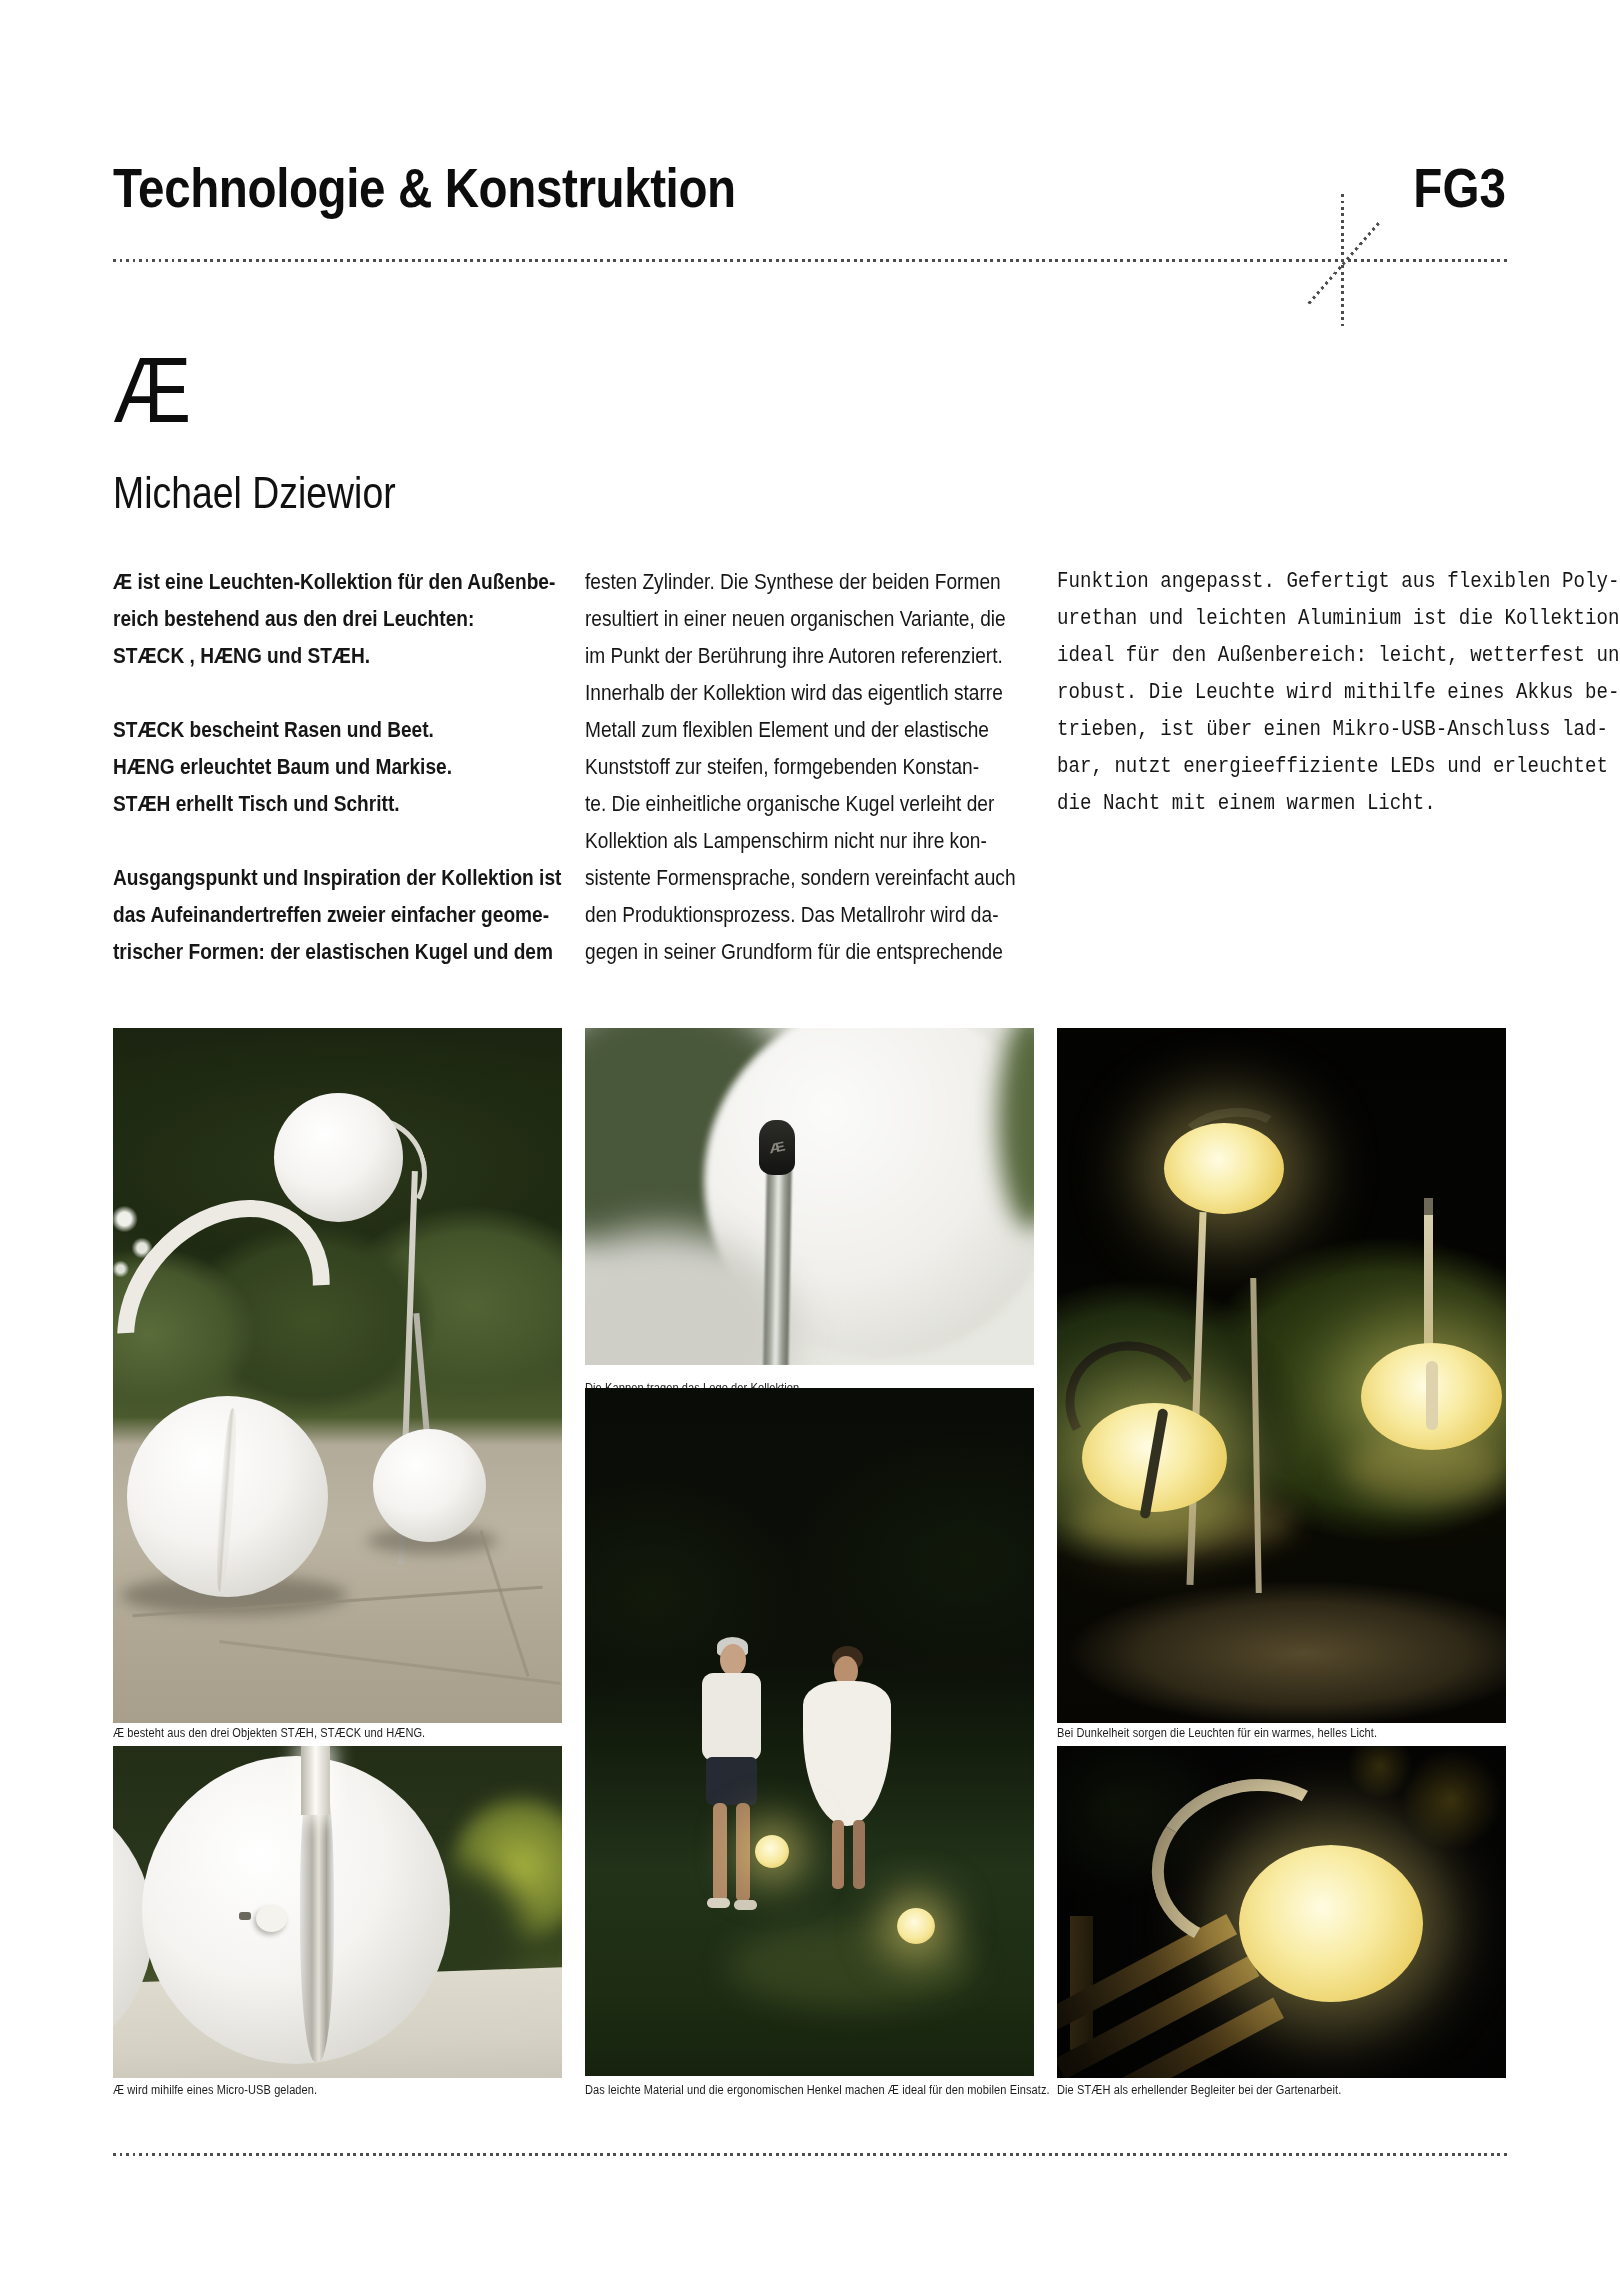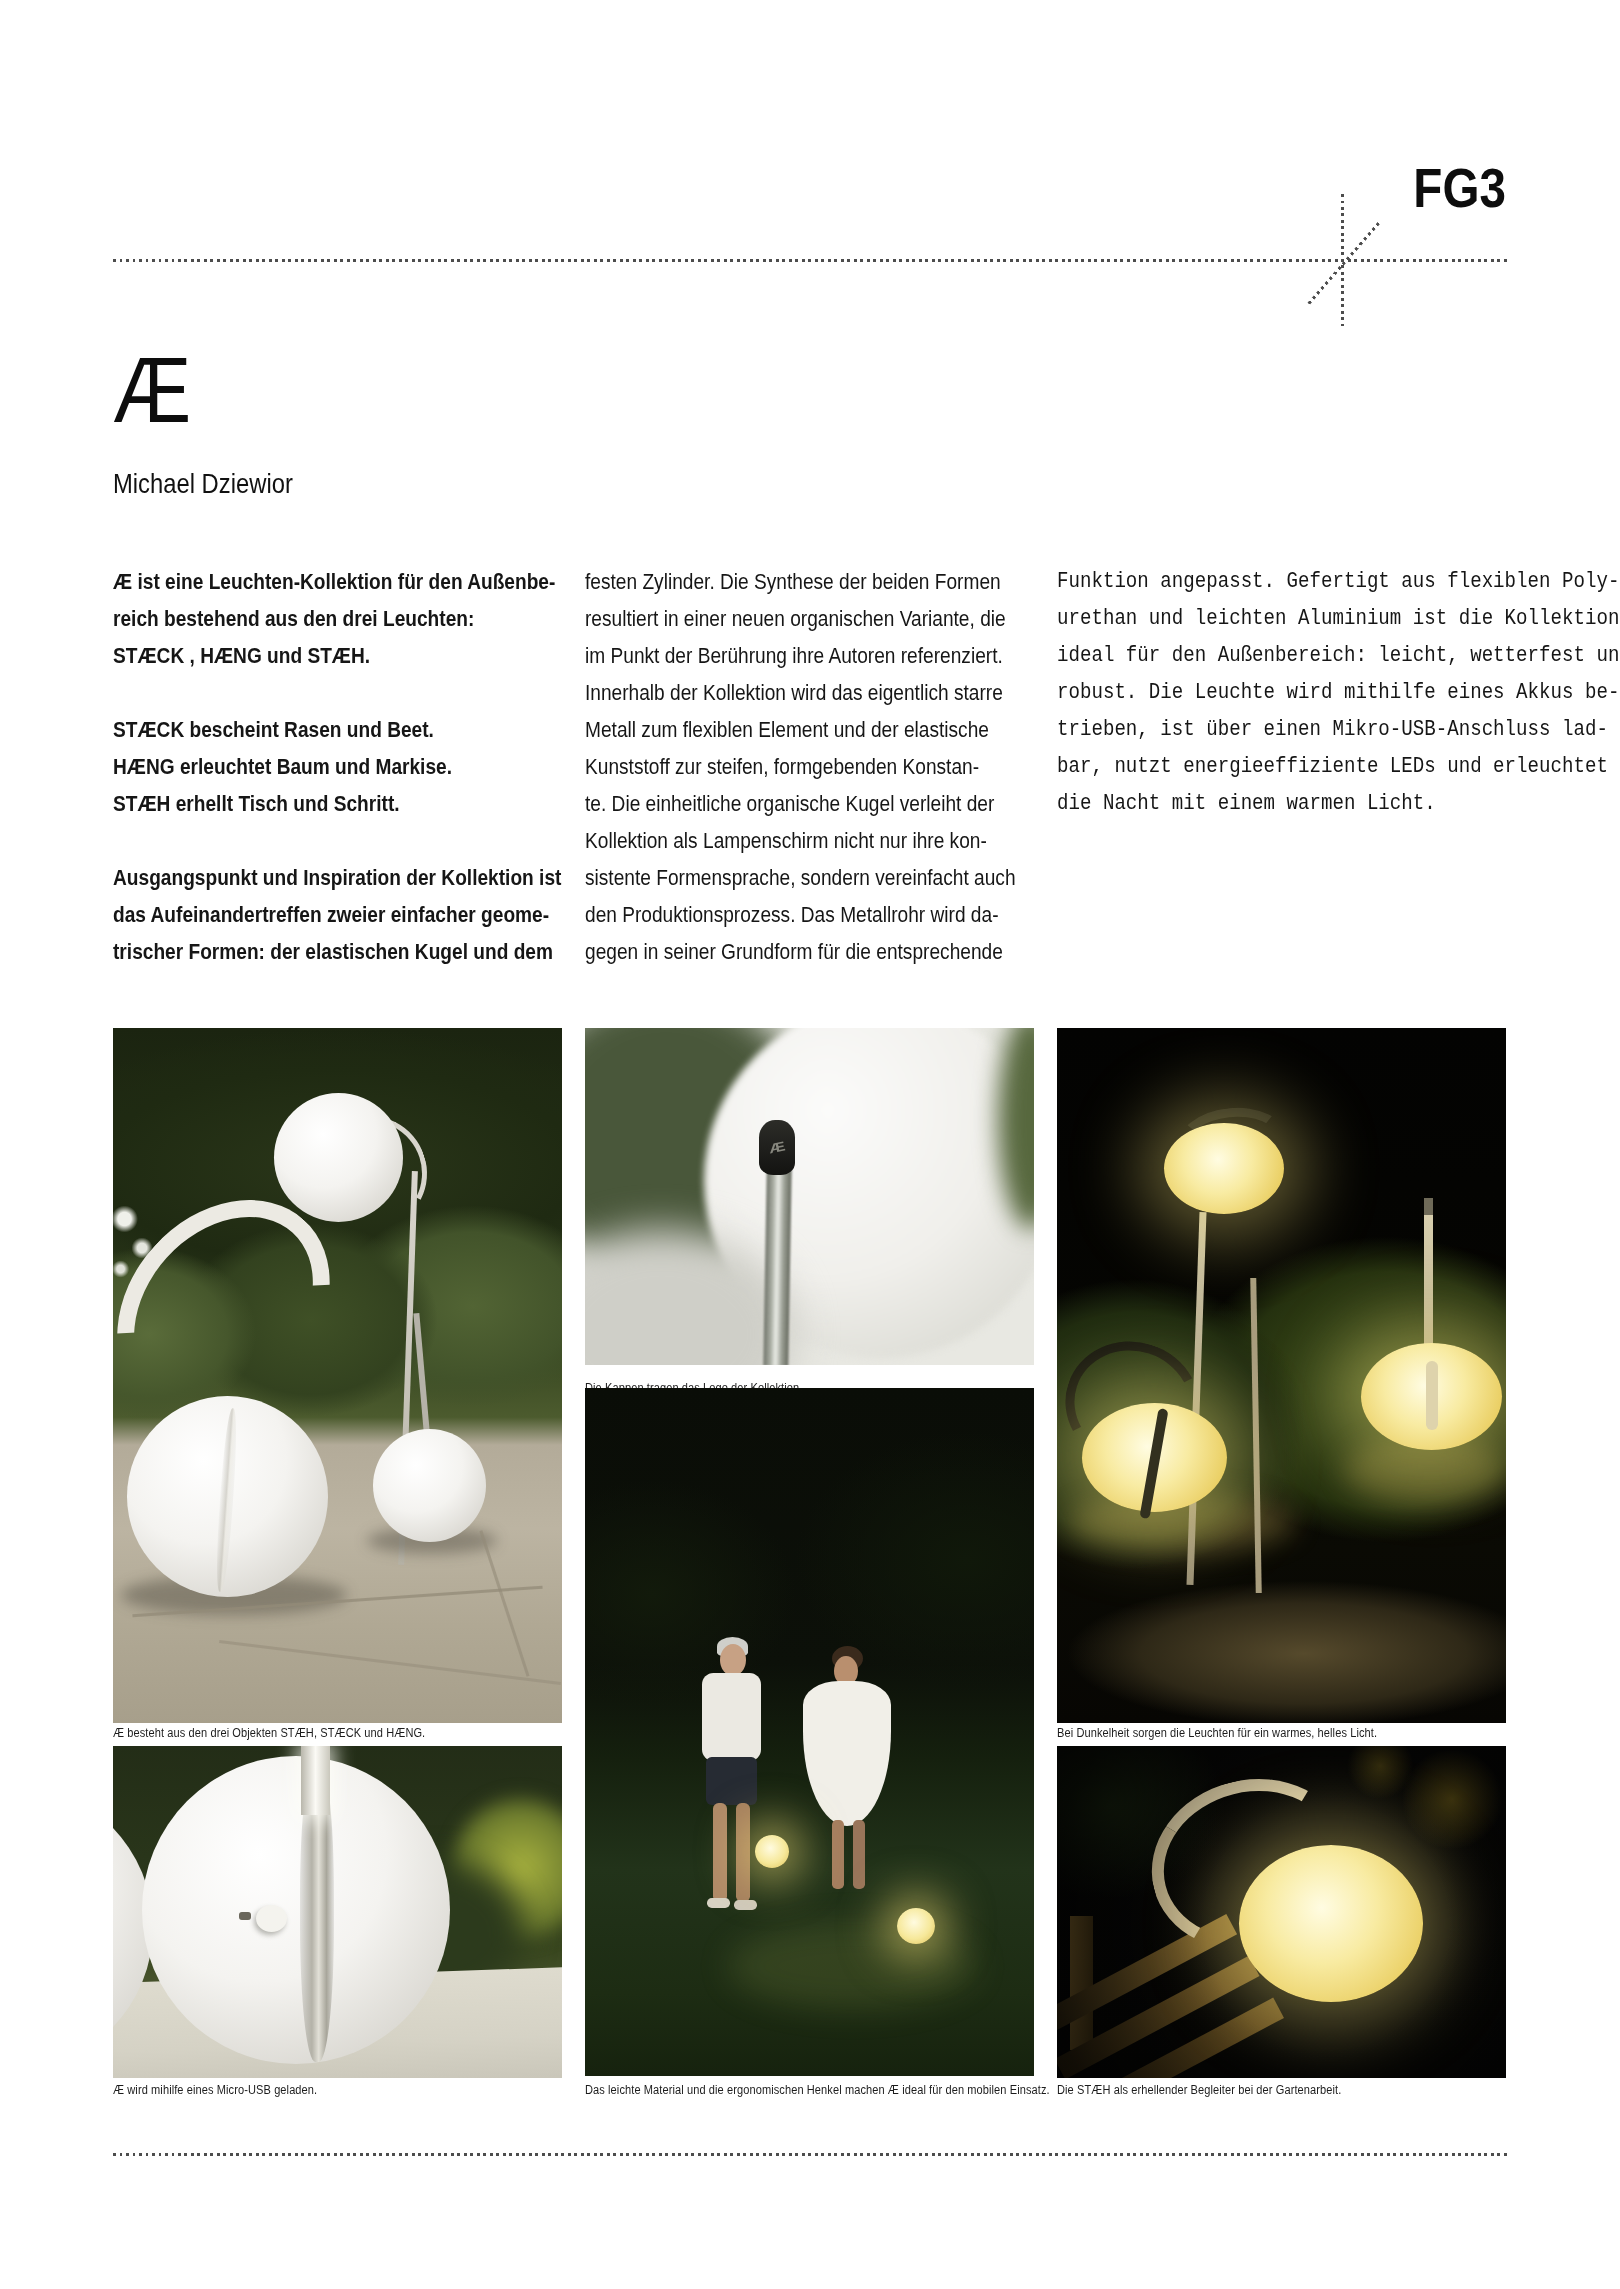--- a/index.html
+++ b/index.html
@@ -20,21 +20,21 @@
   .rule-top{left:113px;top:259px;width:1394px;}
   .rule-bottom{left:113px;top:2153px;width:1394px;}
   .cross-v{left:1341px;top:194px;width:3.3px;height:132px;
     background-image:repeating-linear-gradient(to bottom,#4d4d4d 0 2.9px,transparent 2.9px 6.5px);}
   .cross-d{left:1290px;top:261px;width:109px;height:3.3px;
     background-image:repeating-linear-gradient(to right,#4d4d4d 0 2.9px,transparent 2.9px 6.5px);
     transform:rotate(-49deg);}
 
   
   .project-symbol{left:113px;top:344px;font-size:92px;font-weight:400;color:#0d0d0d;line-height:1;}
-  .author-name{left:113px;top:468px;font-size:28px;font-weight:400;color:#111;}
+  .author-name{left:113px;top:468px;font-size:44px;font-weight:400;color:#111;}
 
   
   .textcol{top:563px;width:535px;font-size:22.5px;line-height:37px;color:#161616;}
   .textcol .cond{white-space:pre;}
   .col1{left:113px;font-weight:bold;} .col2{left:585px;} .col3{left:1057px;font-family:Liberation Mono, monospace;}
 
   
   .photo{position:absolute;overflow:hidden;background:#222;}
   .photo *{position:absolute;}
   .p1{left:113px;top:1028px;width:449px;height:695px;
@@ -162,20 +162,23 @@
   .caption{font-size:12px;color:#1c1c1c;letter-spacing:0.1px;}
   .cap1{left:113px;top:1726px;} .cap2{left:585px;top:1371px;margin-top:10px;} .cap3{left:1057px;top:1726px;}
   .cap4{left:113px;top:2083px;} .cap5{left:585px;top:2083px;} .cap6{left:1057px;top:2083px;text-decoration:underline;}
   .footer-credit{left:113px;top:2180px;font-size:23px;color:#141414;}
 </style>
 </head>
 <body>
 
 <div class="page">
 
+  <div class="abs header-title">
+    <span class="cond">Technologie &amp; Konstruktion</span>
+  </div>
   <div class="abs header-code">
     <span class="cond">FG3</span>
   </div>
   <div class="abs dotted-h rule-top"></div>
   <div class="abs cross-v"></div>
   <div class="abs cross-d"></div>
 
   <div class="abs project-symbol">
     <span class="cond">Æ</span>
   </div>

